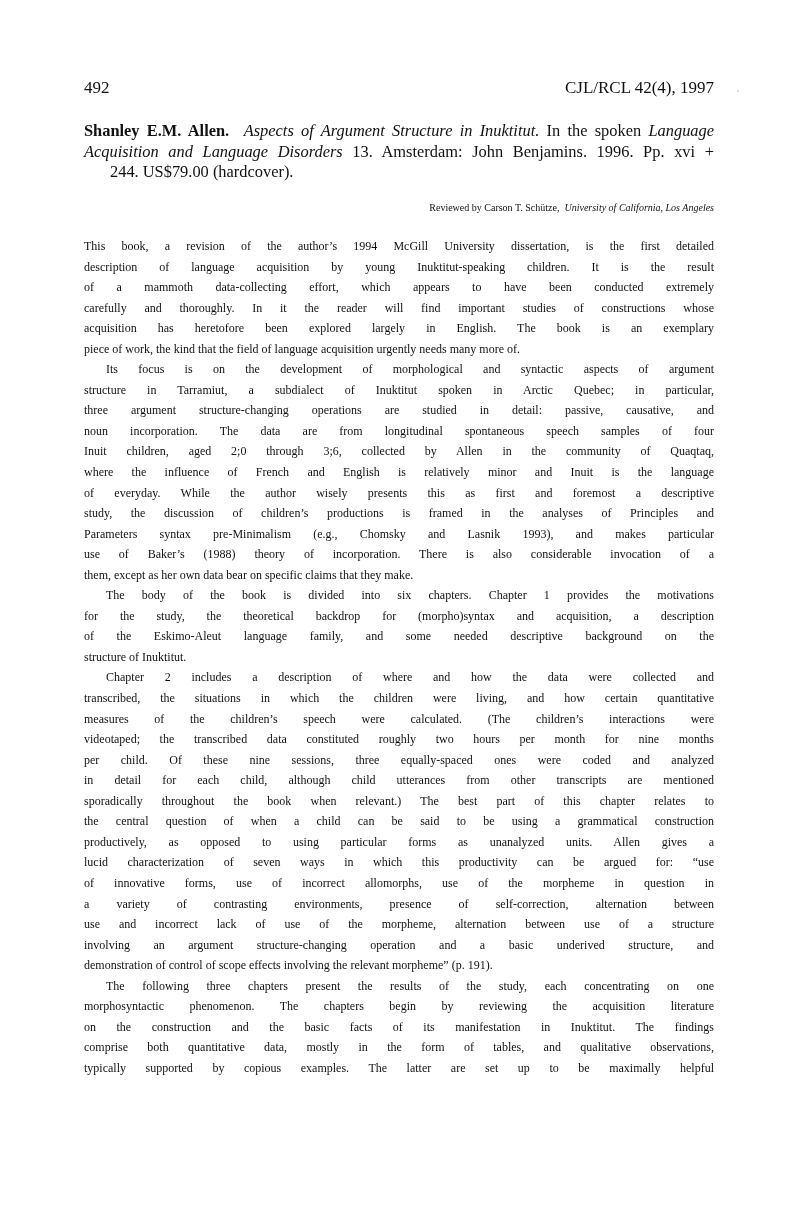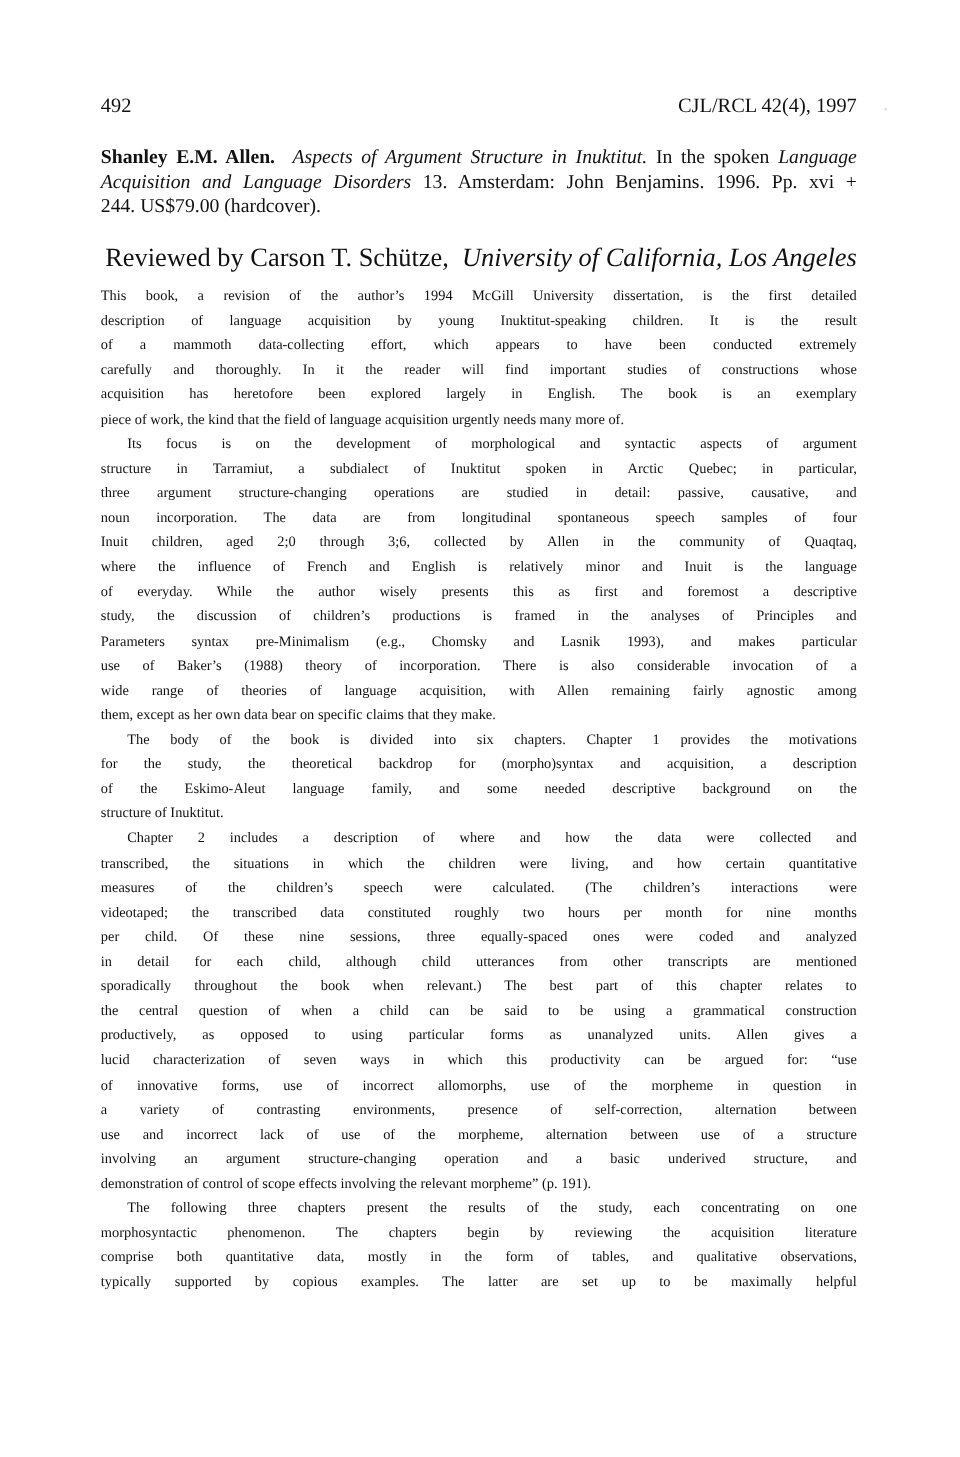--- a/index.html
+++ b/index.html
@@ -4,22 +4,22 @@
 <style>
   html, body { margin: 0; padding: 0; background: #ffffff; }
   body { width: 800px; height: 1214px; position: relative; overflow: hidden;
          font-family: "Liberation Serif", "DejaVu Serif", serif; color: #111; }
   .page { position: absolute; left: 0; top: 0; width: 800px; height: 1214px; }
   .header { position: absolute; top: 78px; left: 84px; width: 630px; height: 22px; font-size: 17px; }
   .page-num { position: absolute; left: 0; top: 0; text-align: right; }
   .running-head { position: absolute; left: 0; width: 100%; text-align: right; top: 0; }
   .citation { position: absolute; left: 84px; top: 121px; width: 630px; font-size: 16.4px; line-height: 20.6px; }
   .cline { display: block; white-space: nowrap; text-align: justify; text-align-last: justify; }
-  .cline.last { text-align-last: left; }
-  .reviewer { position: absolute; top: 202px; right: 86px; font-size: 22px; white-space: nowrap; text-align: right; }
+  .cline.last { text-align-last: left; margin-left: 26px; }
+  .reviewer { position: absolute; top: 202px; right: 86px; font-size: 10px; white-space: nowrap; text-align: right; }
   .body-text { position: absolute; left: 84px; top: 236px; width: 630px; font-size: 12px; line-height: 20.55px; }
   .line { display: block; white-space: nowrap; text-align: justify; text-align-last: justify; height: 20.55px; }
   .line.indent { padding-left: 22px; }
   .line.last { text-align-last: left; }
   b { font-weight: bold; }
   i { font-style: italic; }
   .speck { position: absolute; left: 737px; top: 90px; width: 2px; height: 2px; background: #ddd; }
 </style>
 </head>
 <body>
@@ -52,21 +52,20 @@
     <span class="line indent">Its focus is on the development of morphological and syntactic aspects of argument</span>
     <span class="line">structure in Tarramiut, a subdialect of Inuktitut spoken in Arctic Quebec; in particular,</span>
     <span class="line">three argument structure-changing operations are studied in detail: passive, causative, and</span>
     <span class="line">noun incorporation.  The data are from longitudinal spontaneous speech samples of four</span>
     <span class="line">Inuit children, aged 2;0 through 3;6, collected by Allen in the community of Quaqtaq,</span>
     <span class="line">where the influence of French and English is relatively minor and Inuit is the language</span>
     <span class="line">of everyday.  While the author wisely presents this as first and foremost a descriptive</span>
     <span class="line">study, the discussion of children’s productions is framed in the analyses of Principles and</span>
     <span class="line">Parameters syntax pre-Minimalism (e.g., Chomsky and Lasnik 1993), and makes particular</span>
     <span class="line">use of Baker’s (1988) theory of incorporation.  There is also considerable invocation of a</span>
-    <span class="line">wide range of theories of language acquisition, with Allen remaining fairly agnostic among</span>
     <span class="line last">them, except as her own data bear on specific claims that they make.</span>
     <span class="line indent">The body of the book is divided into six chapters. Chapter 1 provides the motivations</span>
     <span class="line">for the study, the theoretical backdrop for (morpho)syntax and acquisition, a description</span>
     <span class="line">of the Eskimo-Aleut language family, and some needed descriptive background on the</span>
     <span class="line last">structure of Inuktitut.</span>
     <span class="line indent">Chapter 2 includes a description of where and how the data were collected and</span>
     <span class="line">transcribed, the situations in which the children were living, and how certain quantitative</span>
     <span class="line">measures of the children’s speech were calculated.  (The children’s interactions were</span>
     <span class="line">videotaped; the transcribed data constituted roughly two hours per month for nine months</span>
     <span class="line">per child.  Of these nine sessions, three equally-spaced ones were coded and analyzed</span>
@@ -75,17 +74,18 @@
     <span class="line">the central question of when a child can be said to be using a grammatical construction</span>
     <span class="line">productively, as opposed to using particular forms as unanalyzed units.  Allen gives a</span>
     <span class="line">lucid characterization of seven ways in which this productivity can be argued for:  “use</span>
     <span class="line">of innovative forms, use of incorrect allomorphs, use of the morpheme in question in</span>
     <span class="line">a variety of contrasting environments, presence of self-correction, alternation between</span>
     <span class="line">use and incorrect lack of use of the morpheme, alternation between use of a structure</span>
     <span class="line">involving an argument structure-changing operation and a basic underived structure, and</span>
     <span class="line last">demonstration of control of scope effects involving the relevant morpheme” (p. 191).</span>
     <span class="line indent">The following three chapters present the results of the study, each concentrating on one</span>
     <span class="line">morphosyntactic phenomenon.  The chapters begin by reviewing the acquisition literature</span>
+    <span class="line">on the construction and the basic facts of its manifestation in Inuktitut.  The findings</span>
     <span class="line">comprise both quantitative data, mostly in the form of tables, and qualitative observations,</span>
     <span class="line">typically supported by copious examples.  The latter are set up to be maximally helpful</span>
   </div>
 
 </div>
 
 </body></html>

